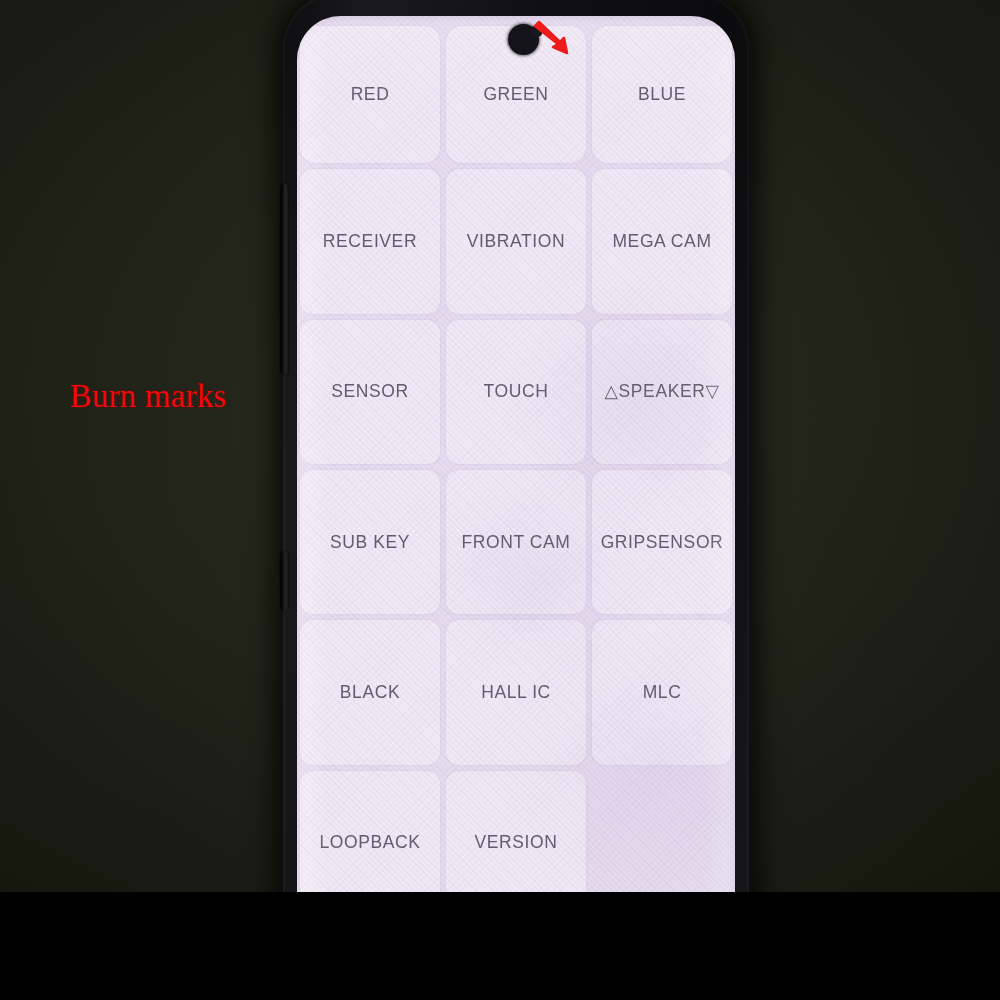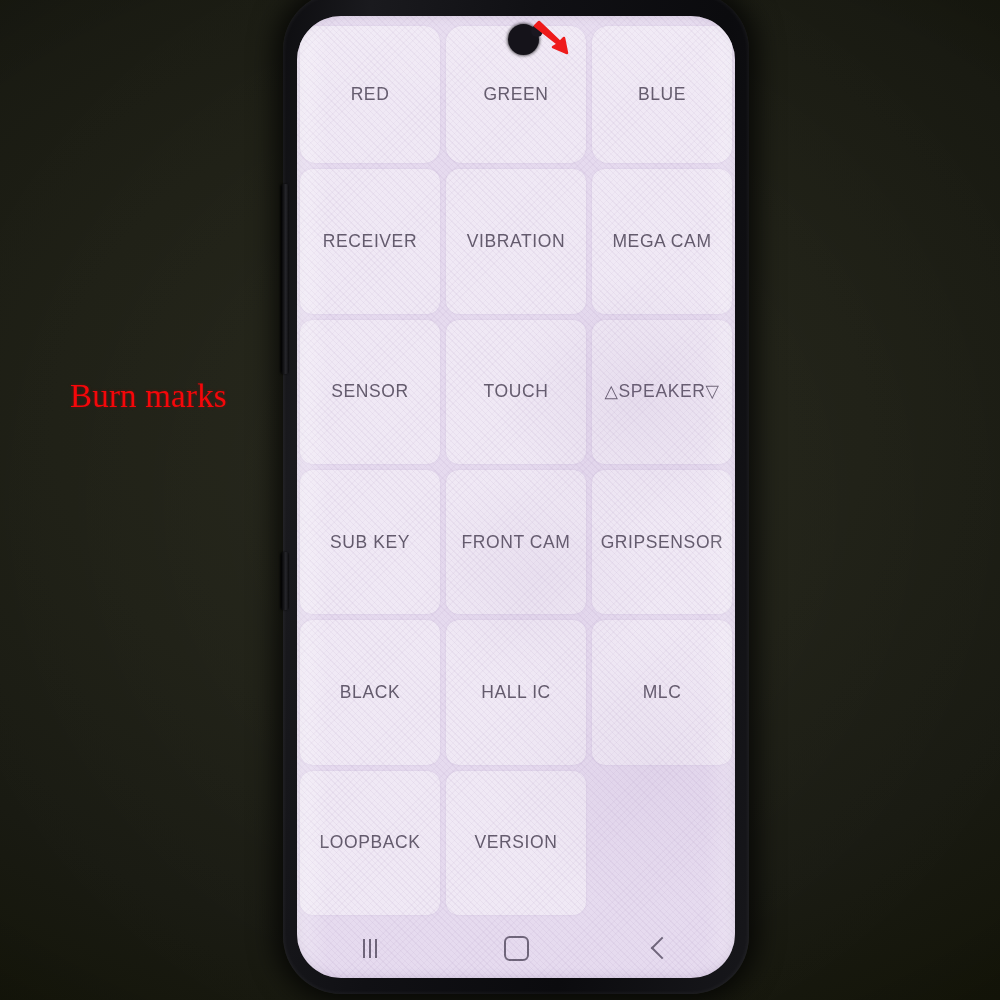--- a/index.html
+++ b/index.html
@@ -11,21 +11,21 @@
     width: 1000px;
     height: 1000px;
     overflow: hidden;
     font-family: "Liberation Sans", sans-serif;
   }
 
   
   #scene {
     position: relative;
     width: 1000px;
-    height: 1000px;
+    height: 892px;
     background:
       radial-gradient(ellipse 900px 700px at 46% 42%, #232418 0%, #1e1f15 45%, #191a12 75%, #141509 100%);
     overflow: hidden;
   }
   #scene::after {              
     content: "";
     position: absolute;
     inset: 0;
     pointer-events: none;
     background:

